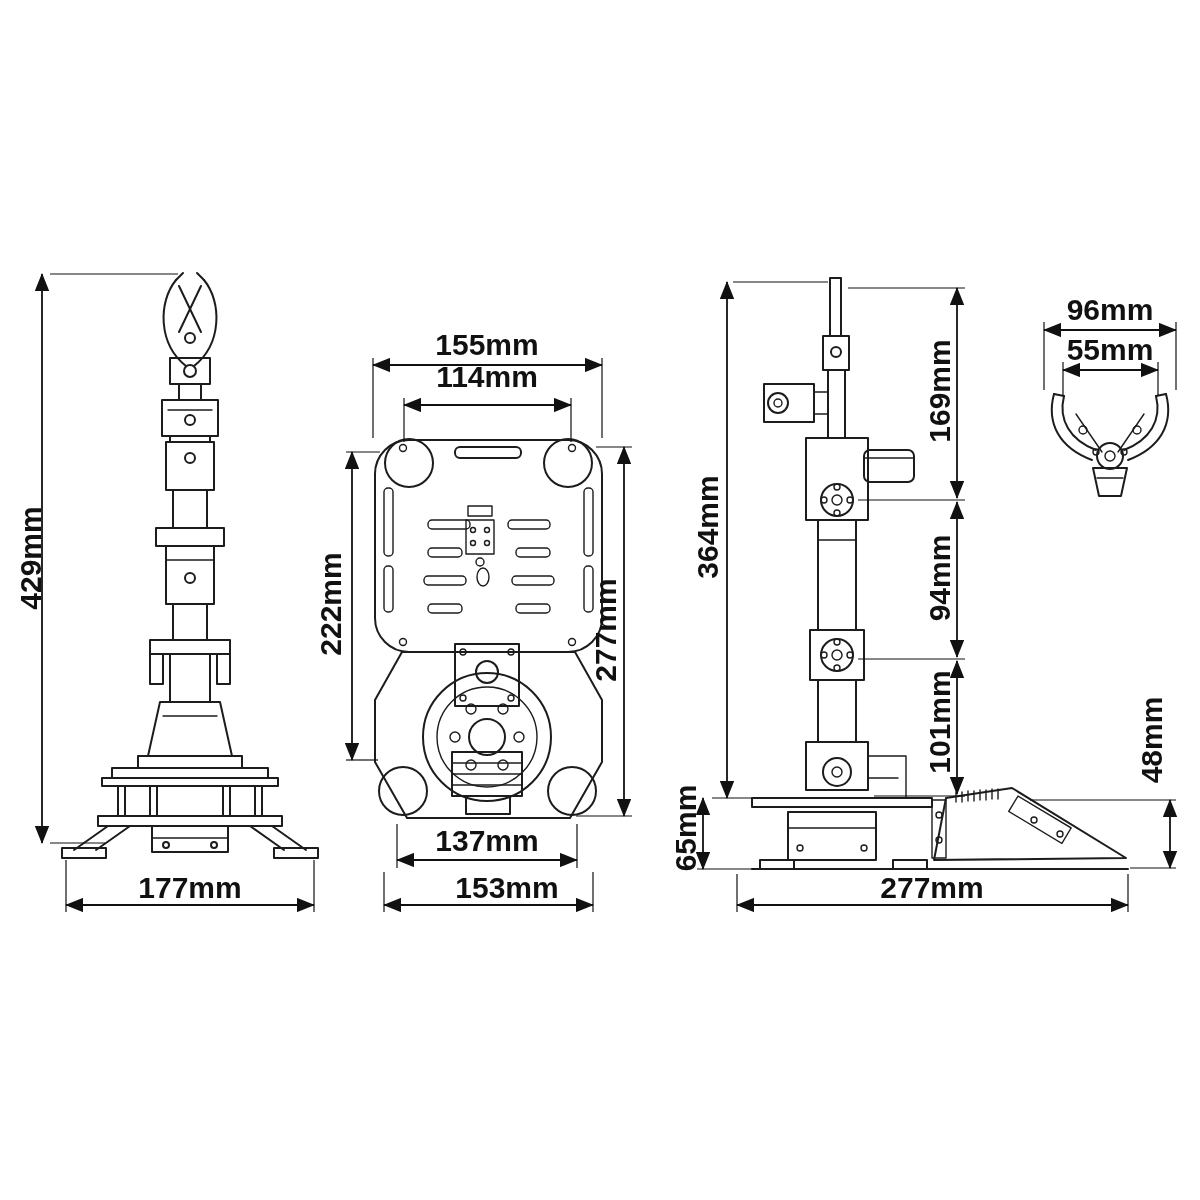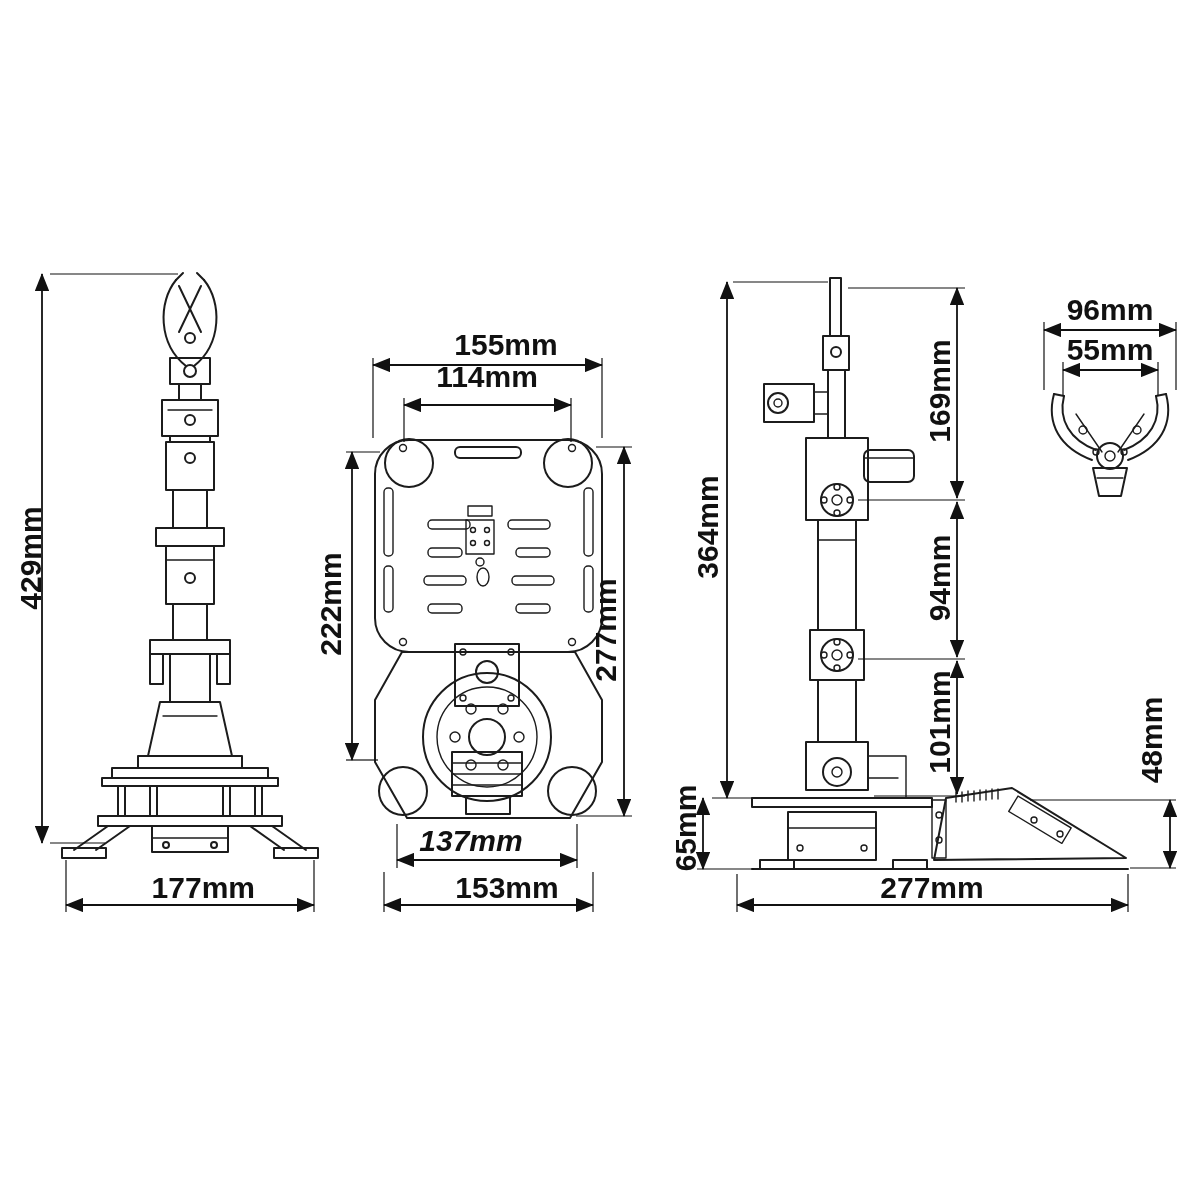--- a/index.html
+++ b/index.html
@@ -285,27 +285,27 @@
       <line class="ext" x1="1044" y1="322" x2="1044" y2="390"></line>
       <line class="ext" x1="1176" y1="322" x2="1176" y2="390"></line>
       <line class="dim" x1="1044" y1="330" x2="1176" y2="330" marker-start="url(#arrow)" marker-end="url(#arrow)"></line>
       <line class="ext" x1="1063" y1="362" x2="1063" y2="396"></line>
       <line class="ext" x1="1158" y1="362" x2="1158" y2="396"></line>
       <line class="dim" x1="1063" y1="370" x2="1158" y2="370" marker-start="url(#arrow)" marker-end="url(#arrow)"></line>
     </g>
   </svg>
 
   <div class="dim-label vertical" style="left:-34px;top:541px;">429mm</div>
-  <div class="dim-label" style="left:125px;top:871px;text-align:right;">177mm</div>
-
-  <div class="dim-label" style="left:441px;top:328px;">155mm</div>
+  <div class="dim-label" style="left:125px;top:871px;">177mm</div>
+
+  <div class="dim-label" style="left:422px;top:328px;">155mm</div>
   <div class="dim-label" style="left:422px;top:360px;">114mm</div>
   <div class="dim-label vertical" style="left:266px;top:587px;">222mm</div>
   <div class="dim-label vertical" style="left:541px;top:613px;">277mm</div>
-  <div class="dim-label" style="left:406px;top:824px;font-style:italic;">137mm</div>
+  <div class="dim-label" style="left:422px;top:824px;">137mm</div>
   <div class="dim-label" style="left:442px;top:871px;">153mm</div>
 
   <div class="dim-label vertical" style="left:643px;top:510px;">364mm</div>
   <div class="dim-label vertical" style="left:875px;top:374px;">169mm</div>
   <div class="dim-label vertical" style="left:875px;top:561px;">94mm</div>
   <div class="dim-label vertical" style="left:875px;top:705px;">101mm</div>
   <div class="dim-label vertical" style="left:621px;top:811px;">65mm</div>
   <div class="dim-label vertical" style="left:1087px;top:723px;">48mm</div>
   <div class="dim-label" style="left:867px;top:871px;">277mm</div>
 

